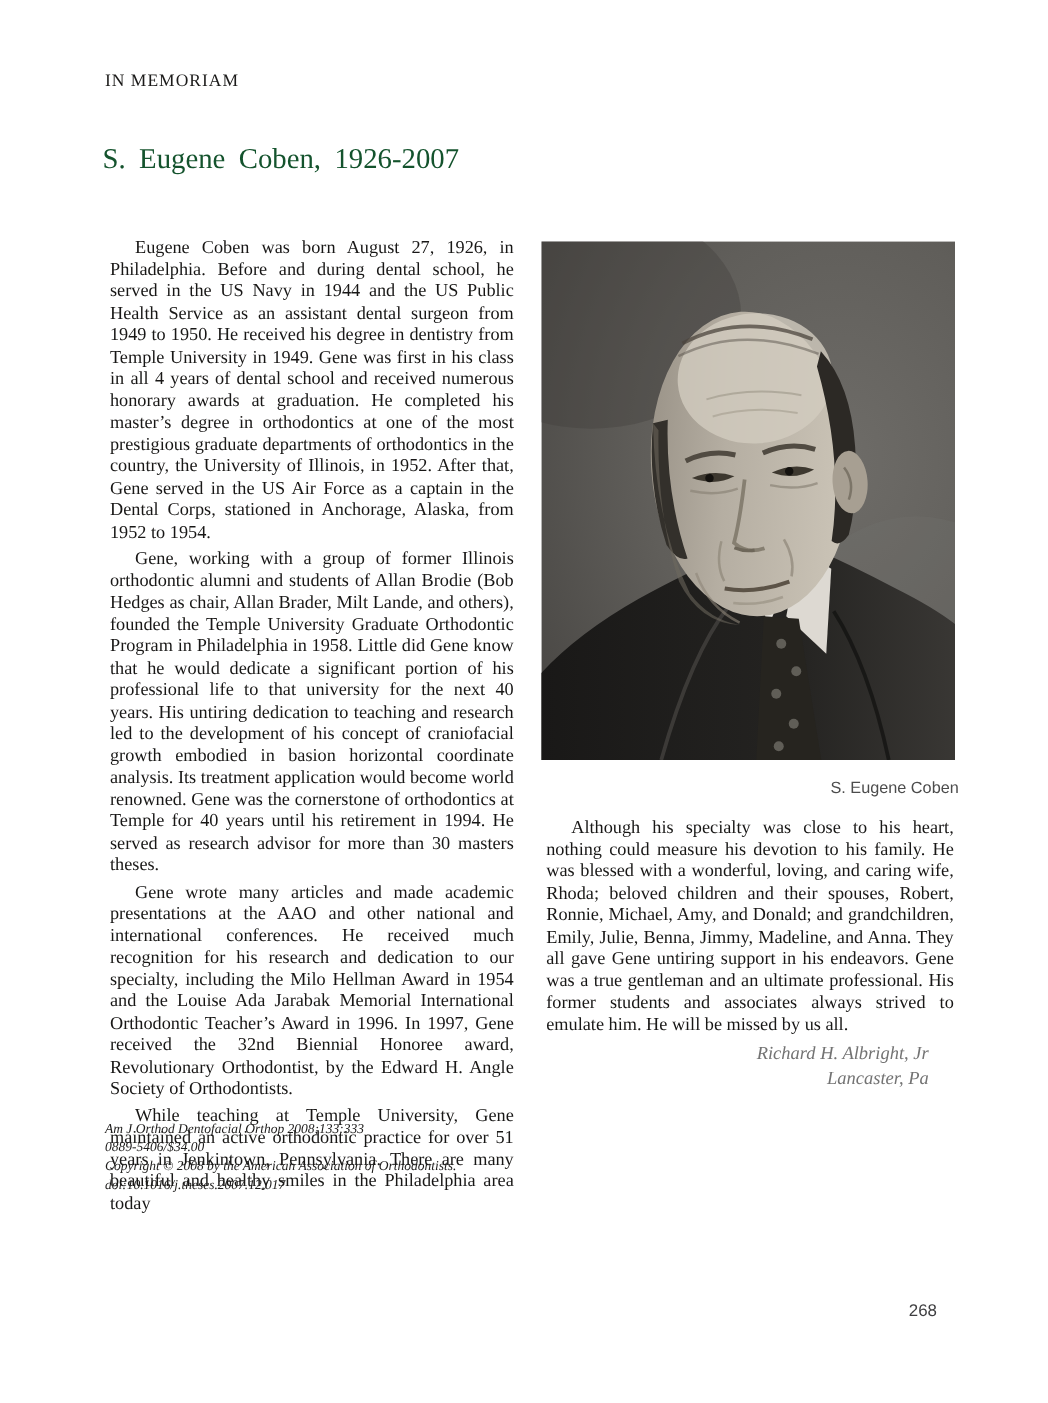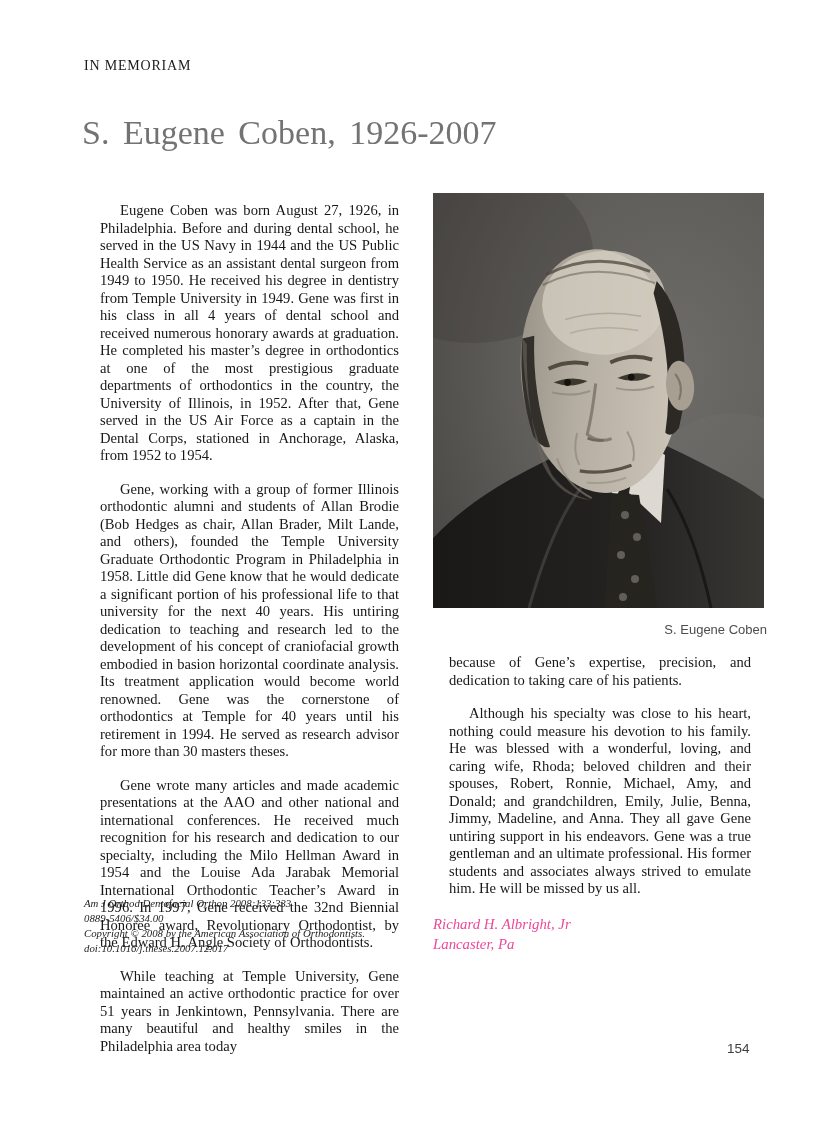--- a/index.html
+++ b/index.html
@@ -19,40 +19,40 @@
     top: 58px;
     font-size: 14px;
     letter-spacing: 0.8px;
     color: #1c1b1a;
     white-space: nowrap;
   }
   .article-title {
     position: absolute;
     left: 82px;
     top: 114px;
-    font-size: 34px;
+    font-size: 23px;
     font-weight: 400;
     word-spacing: 5px;
-    color: #737373;
+    color: #14532d;
     white-space: nowrap;
   }
   .col-left {
     position: absolute;
     left: 84px;
     top: 186px;
     width: 331px;
   }
   .col-right {
     position: absolute;
     left: 433px;
     top: 193px;
     width: 334px;
   }
   .body-text p {
-    margin: 16px;
+    margin: 4px;
     font-size: 14.6px;
     line-height: 17.5px;
     text-align: justify;
     text-indent: 20px;
   }
   .body-text p.no-indent { text-indent: 0; }
   .photo-frame {
     width: 331px;
     height: 415px;
     overflow: hidden;
@@ -62,24 +62,25 @@
     margin-top: 14px;
     text-align: right;
     font-family: "Liberation Sans", sans-serif;
     font-size: 13px;
     color: #4c4c4c;
   }
   .col-right .body-text { margin-top: 17px; }
   .signature {
     margin-top: 1px;
     padding-right: 24px;
+    text-align: right;
     font-style: italic;
     font-size: 14.8px;
     line-height: 20px;
-    color: #ec4899;
+    color: #737373;
   }
   .footnote {
     position: absolute;
     left: 84px;
     top: 896px;
     width: 370px;
     font-size: 10.8px;
     line-height: 14.9px;
     color: #1d1c1b;
     font-style: italic;
@@ -191,32 +192,31 @@
           <path d="M 92 140 Q 88 220 112 278 Q 126 300 150 306 Q 118 302 104 268 Q 90 214 96 146 Z" fill="#6f695e" opacity="0.55"></path>
 
           <path d="M 136 124 Q 172 116 212 126" stroke="#a39c8e" stroke-width="1.6" fill="none" opacity="0.7"></path>
           <path d="M 140 138 Q 172 131 208 140" stroke="#a39c8e" stroke-width="1.6" fill="none" opacity="0.6"></path>
         </g>
       </svg>
     </div>
     <div class="photo-caption">S. Eugene Coben</div>
 
     <div class="body-text">
-      <p class="no-indent">because of Gene’s expertise, precision, and dedication to taking care of his patients.</p>
       <p>Although his specialty was close to his heart, nothing could measure his devotion to his family. He was blessed with a wonderful, loving, and caring wife, Rhoda; beloved children and their spouses, Robert, Ronnie, Michael, Amy, and Donald; and grandchildren, Emily, Julie, Benna, Jimmy, Madeline, and Anna. They all gave Gene untiring support in his endeavors. Gene was a true gentleman and an ultimate professional. His former students and associates always strived to emulate him. He will be missed by us all.</p>
     </div>
 
     <div class="signature">
       <div>Richard H. Albright, Jr</div>
       <div>Lancaster, Pa</div>
     </div>
   </div>
 
   <div class="footnote">
     <div>Am J Orthod Dentofacial Orthop 2008;133:333</div>
     <div>0889-5406/$34.00</div>
     <div>Copyright © 2008 by the American Association of Orthodontists.</div>
     <div>doi:10.1016/j.theses.2007.12.017</div>
   </div>
 
-  <div class="page-number">154</div>
+  <div class="page-number">268</div>
 
 </div>
 
 </body></html>

